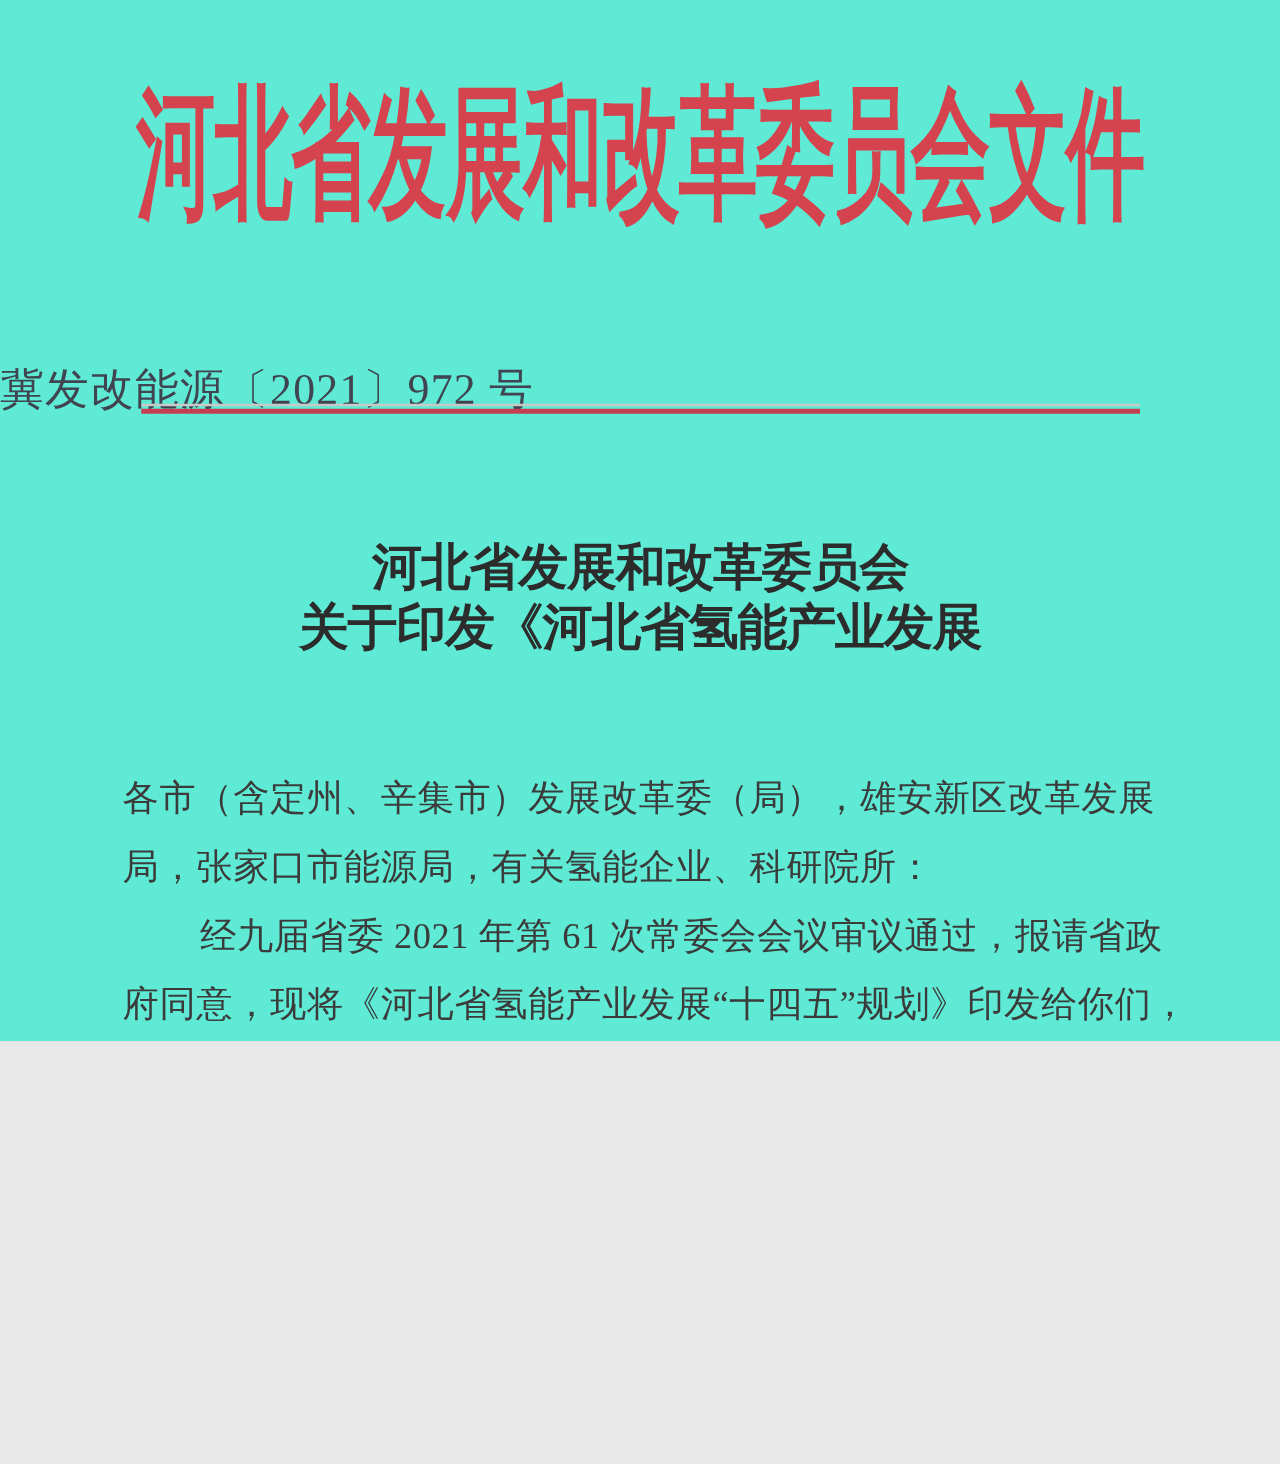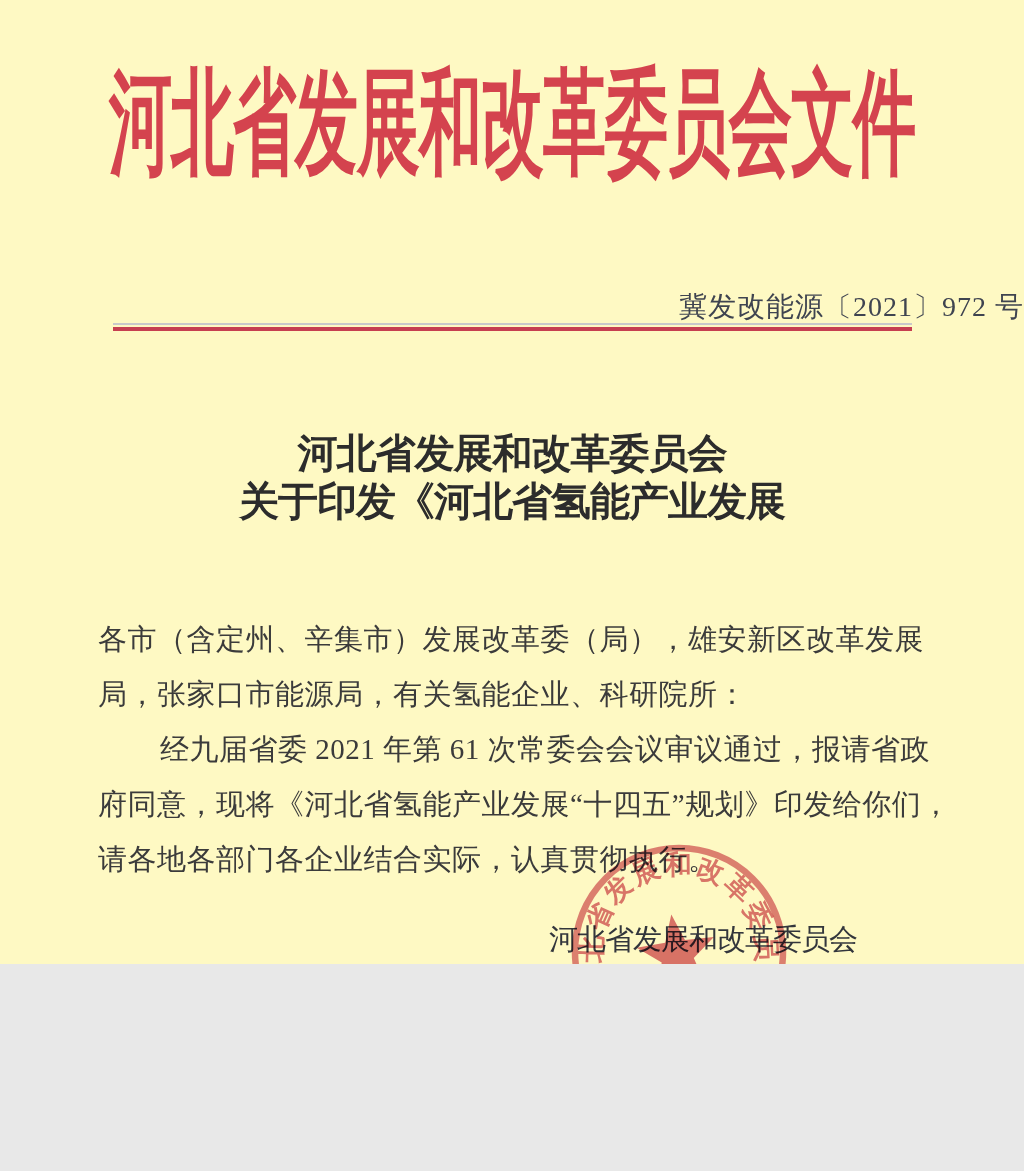--- a/index.html
+++ b/index.html
@@ -4,23 +4,23 @@
 <style>
   html, body {
     margin: 0;
     padding: 0;
     background: #e8e8e8;
     font-family: "Liberation Serif", "DejaVu Serif", serif;
   }
   .page {
     position: relative;
     width: 1024px;
-    height: 964px;
+    height: 833px;
     margin: 0 auto;
-    background: #fef9c3;
+    background: #5eead4;
     overflow: hidden;
     color: #2e2e2e;
   }
 
   
   .masthead {
     position: absolute;
     top: 46px;
     left: 0;
     width: 100%;
@@ -33,22 +33,22 @@
     transform-origin: center top;
     white-space: nowrap;
   }
 
   
   .doc-number {
     position: absolute;
     top: 288px;
     left: 0;
     width: 100%;
-    text-align: right;
-    font-size: 28px;
+    text-align: left;
+    font-size: 35px;
     letter-spacing: 1px;
     color: #3f4450;
   }
 
   
   .rule-gray {
     position: absolute;
     top: 323px;
     left: 113px;
     width: 799px;

